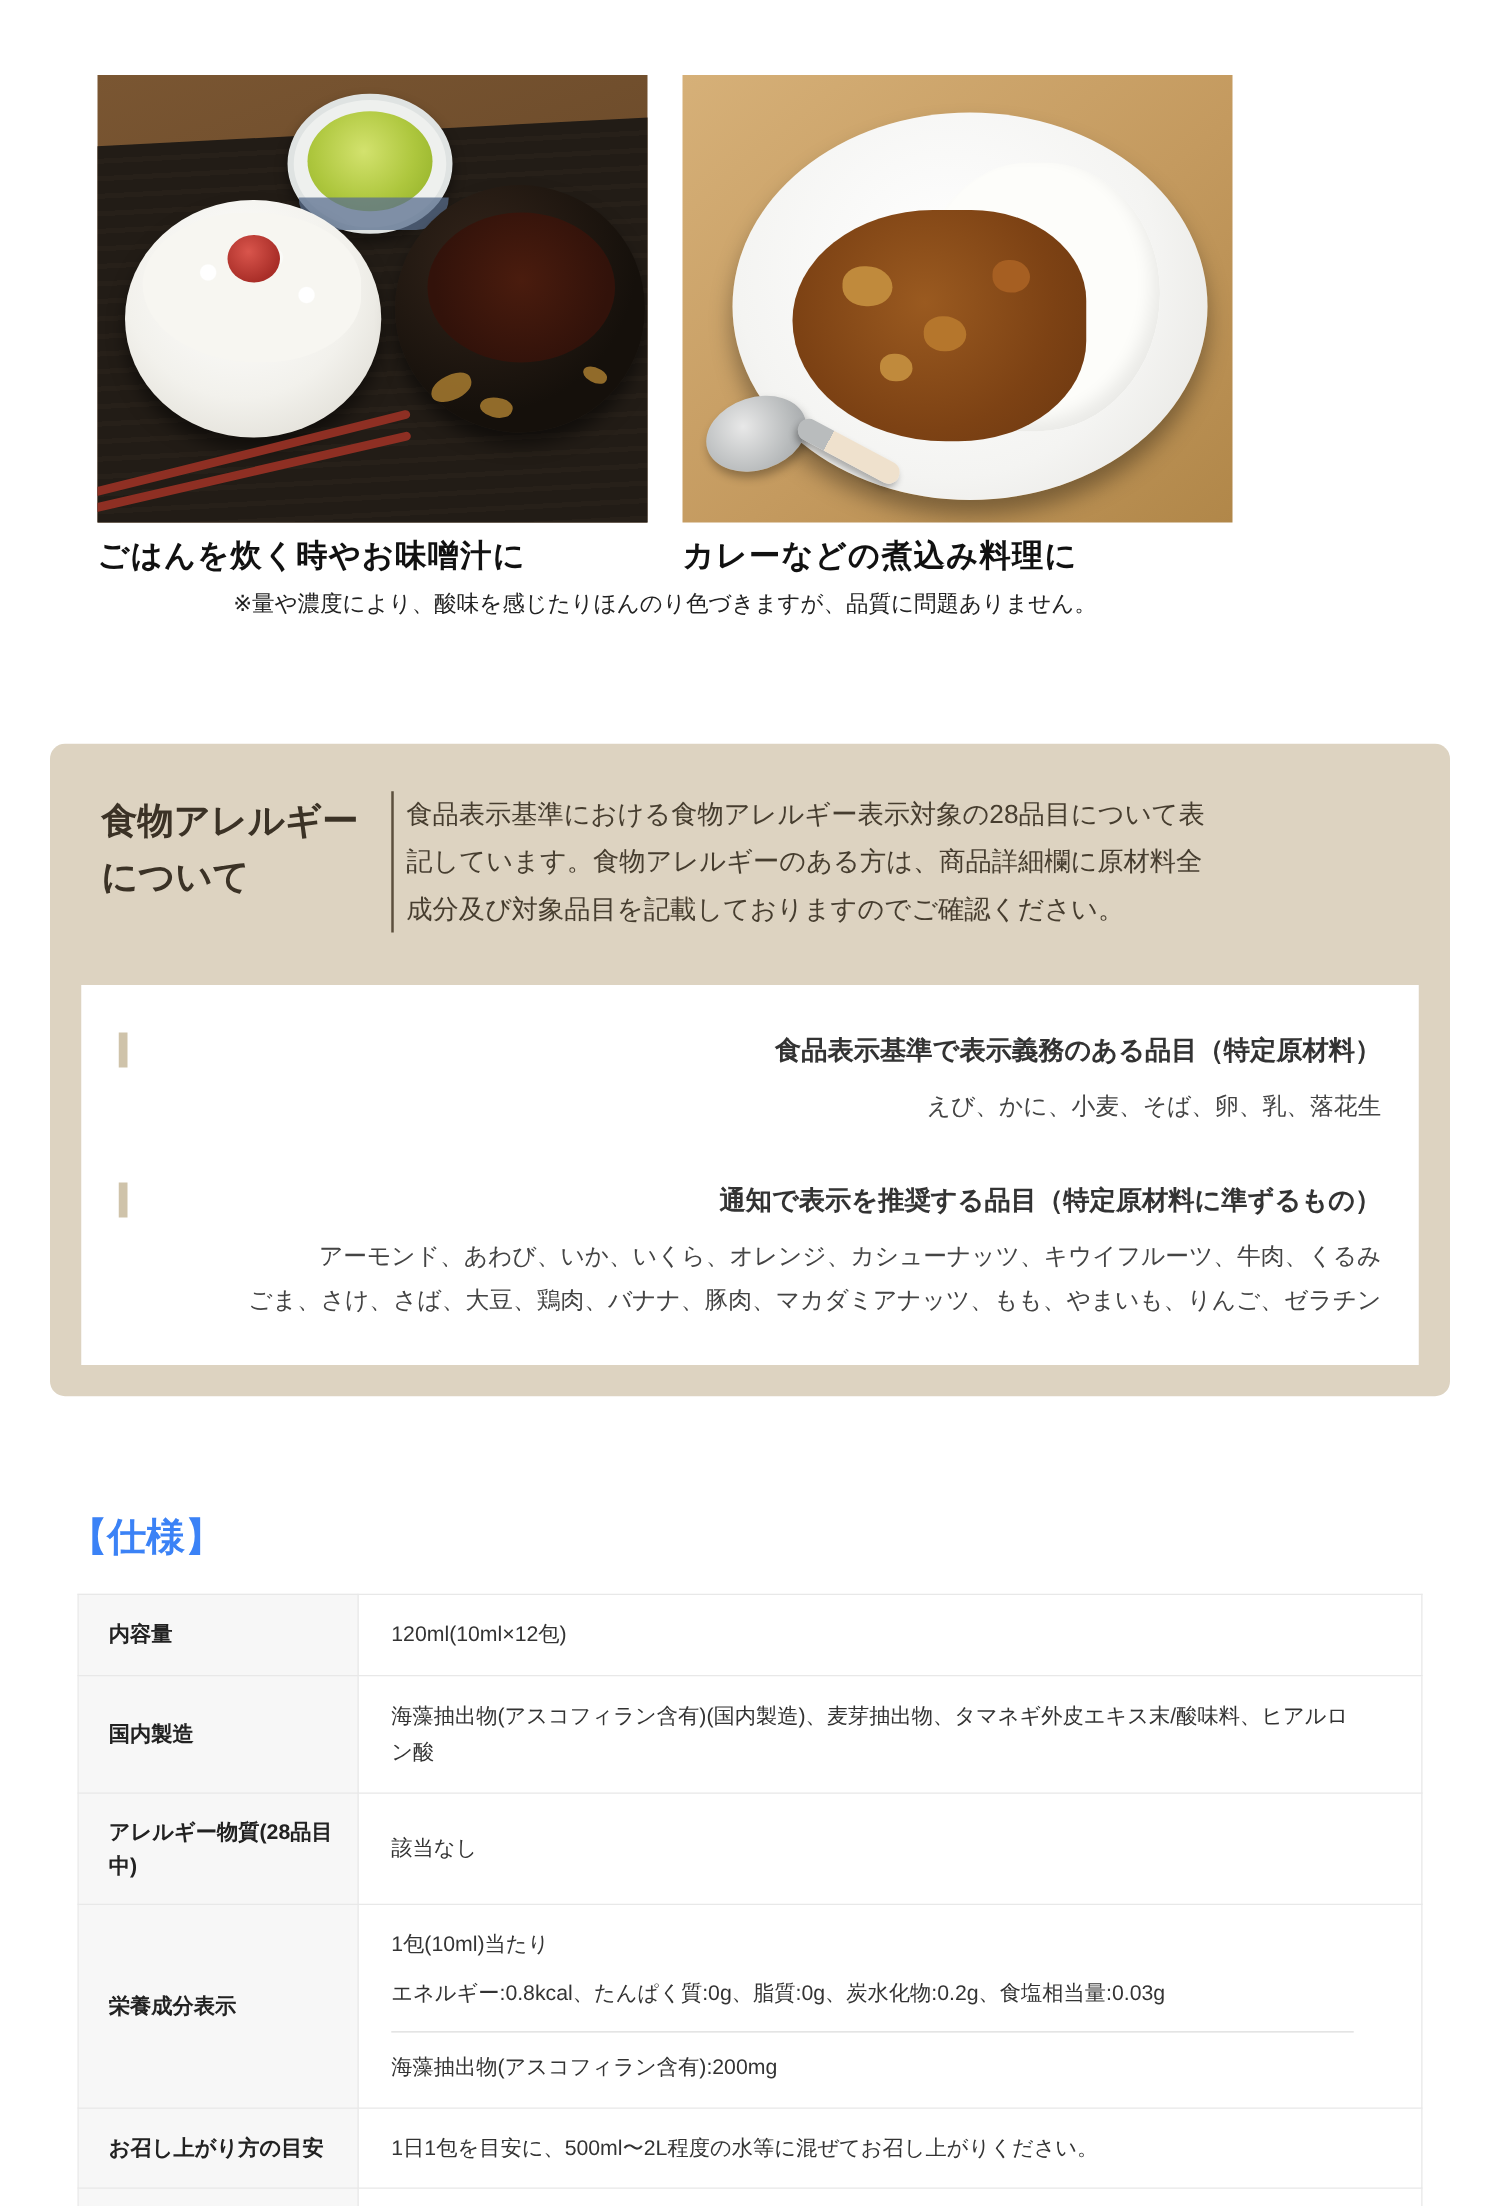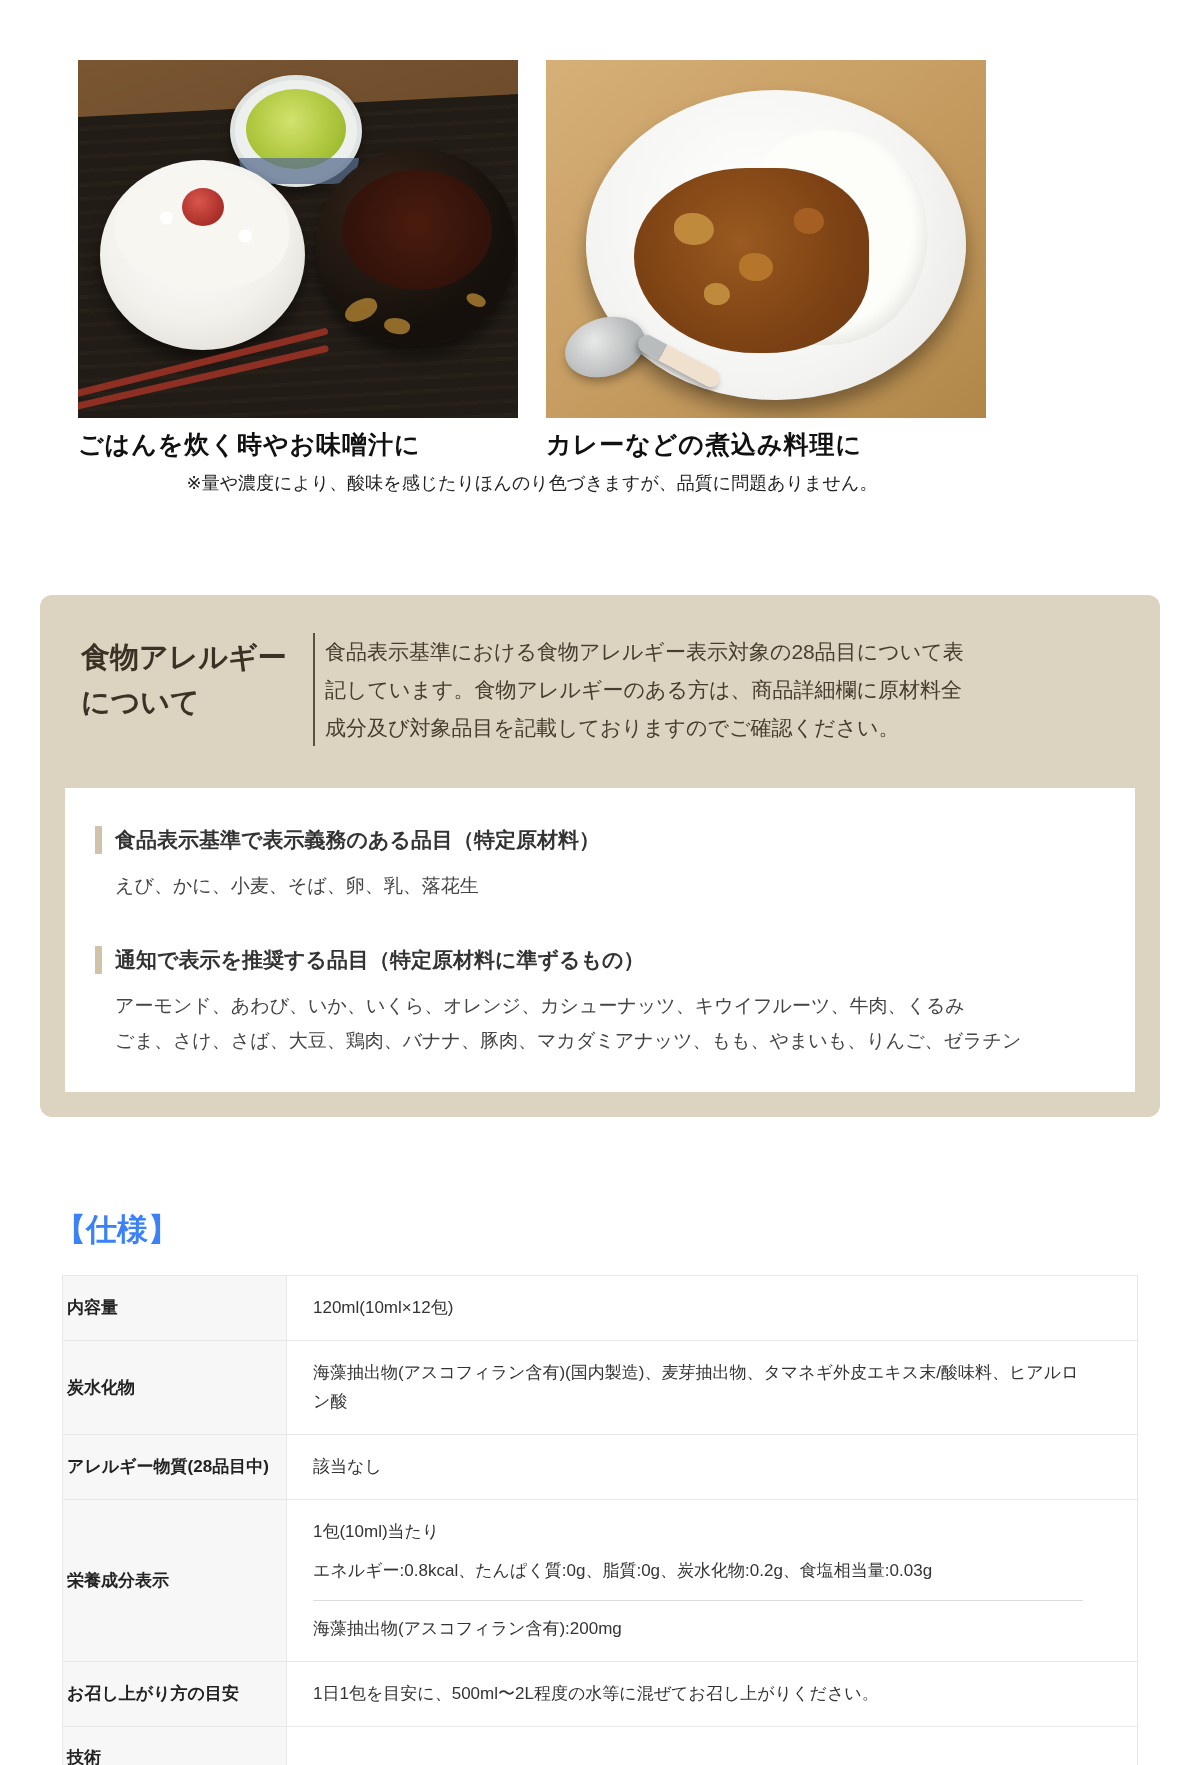--- a/index.html
+++ b/index.html
@@ -150,20 +150,21 @@
     width: 700px;
     font-size: 21px; color: #46three;
     color: #463d2f;
     line-height: 1.8;
   }
   .allergy-desc .desc-inner { max-width: 645px; display: block; }
   .allergy-inner {
     background: #ffffff;
     margin-top: 42px;
     padding: 38px 30px 34px 30px;
+    text-align: right;
   }
   .allergy-section + .allergy-section { margin-top: 42px; }
   .section-heading {
     border-left: 7px solid #cfc3aa;
     padding-left: 13px;
     font-size: 21px; font-weight: 700; color: #333;
   }
   .section-items {
     margin: 14px 0 0 20px;
     font-size: 19px; color: #444; line-height: 1.85;
@@ -180,21 +181,21 @@
     border-collapse: collapse;
     border: 1px solid #e8e8e8;
     font-size: 17px;
   }
   .spec-table th {
     width: 224px;
     background: #f7f7f7;
     border: 1px solid #e8e8e8;
     text-align: left; vertical-align: middle;
     font-weight: 700; color: #222;
-    padding: 17px 14px 17px 4px;
+    padding: 17px 14px 17px 24px;
     line-height: 1.6;
   }
   .spec-table td {
     background: #ffffff;
     border: 1px solid #e8e8e8;
     vertical-align: middle;
     color: #333;
     padding: 17px 26px;
     line-height: 1.75;
   }
@@ -282,21 +283,21 @@
 
   <table class="spec-table">
     <tbody>
       <tr>
         <th>内容量</th>
         <td>
           <div class="td-inner">120ml(10ml×12包)</div>
         </td>
       </tr>
       <tr>
-        <th>炭水化物</th>
+        <th>国内製造</th>
         <td>
           <div class="td-inner">海藻抽出物(アスコフィラン含有)(国内製造)、麦芽抽出物、タマネギ外皮エキス末/酸味料、ヒアルロン酸</div>
         </td>
       </tr>
       <tr>
         <th>アレルギー物質(28品目中)</th>
         <td>
           <div class="td-inner">該当なし</div>
         </td>
       </tr>

